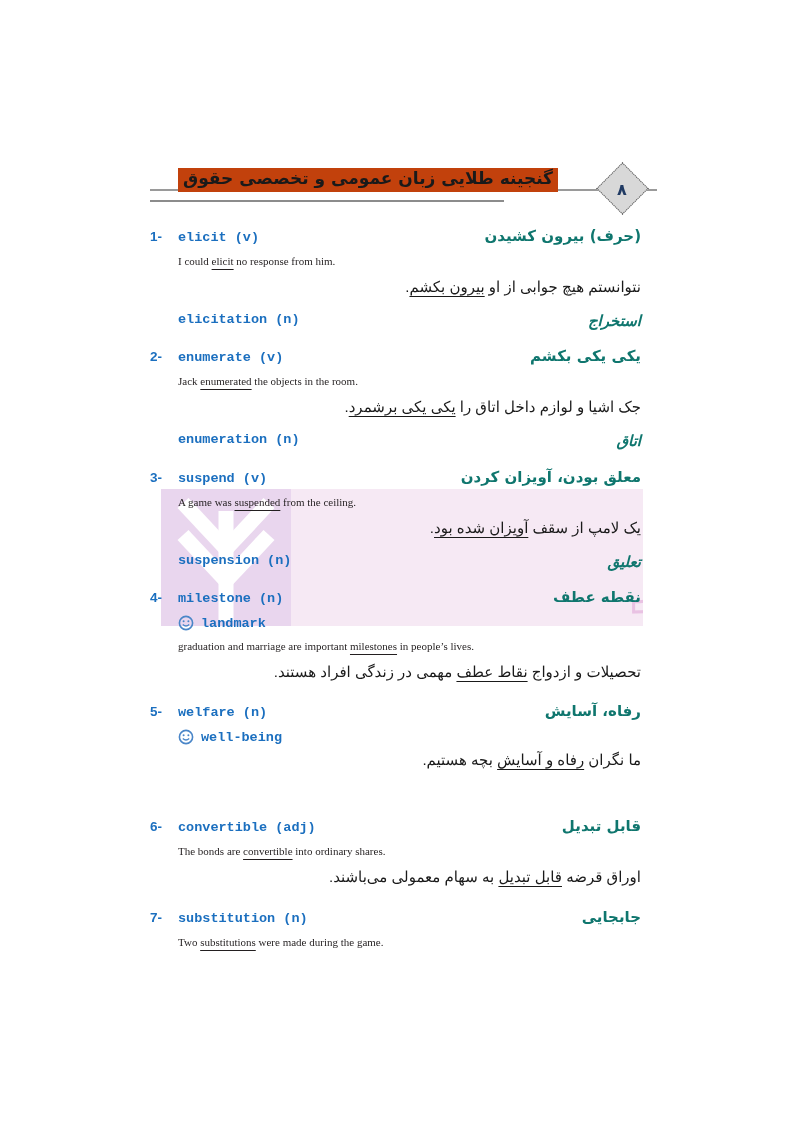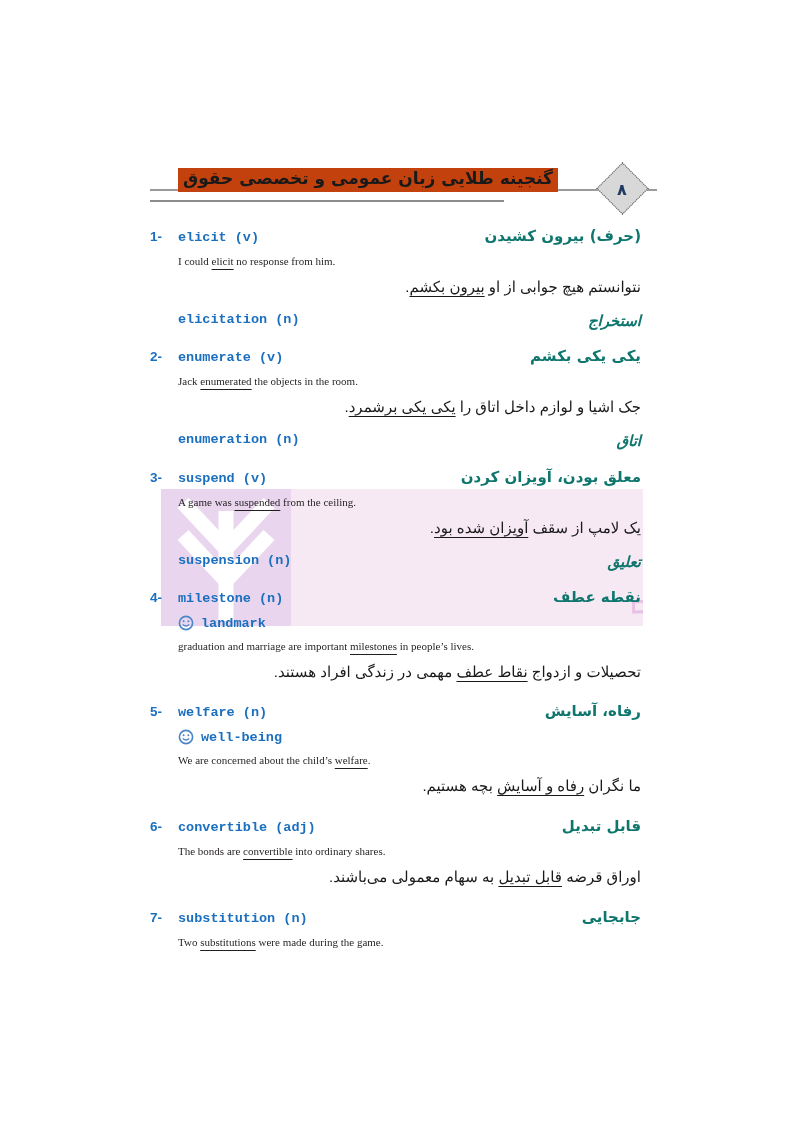--- a/index.html
+++ b/index.html
@@ -148,21 +148,20 @@
     </div>
     <div class="syn">
       <svg class="smiley" width="16" height="16" viewBox="0 0 16 16">
         <circle cx="8" cy="8" r="6.6" fill="none" stroke="#4a86c8" stroke-width="1.6"></circle>
         <circle cx="5.6" cy="6.2" r="1" fill="#4a86c8"></circle>
         <circle cx="10.4" cy="6.2" r="1" fill="#4a86c8"></circle>
         <path d="M4.8 9.5 Q8 12.6 11.2 9.5" fill="none" stroke="#4a86c8" stroke-width="1.3"></path>
       </svg>
       <span class="hw">well-being</span>
     </div>
-    <p class="en" style="margin-top:4px"><span>We are concerned about the child’s </span><span class="u">welfare</span><span>.</span></p>
     <p class="fa"><span>ما نگران </span><span class="u">رفاه و آسایش</span><span> بچه هستیم.</span></p>
   </section>
 
   <section class="entry" style="top:817px">
     <div class="entry-head">
       <span class="num">6-</span>
       <span class="hw">convertible (adj)</span>
       <span class="fa-hw">قابل تبدیل</span>
     </div>
     <p class="en"><span>The bonds are </span><span class="u">convertible</span><span> into ordinary shares.</span></p>

